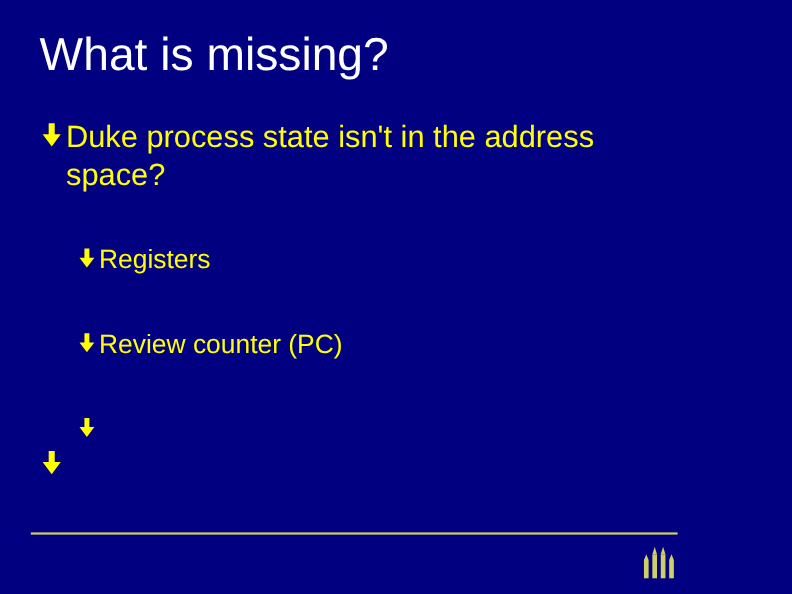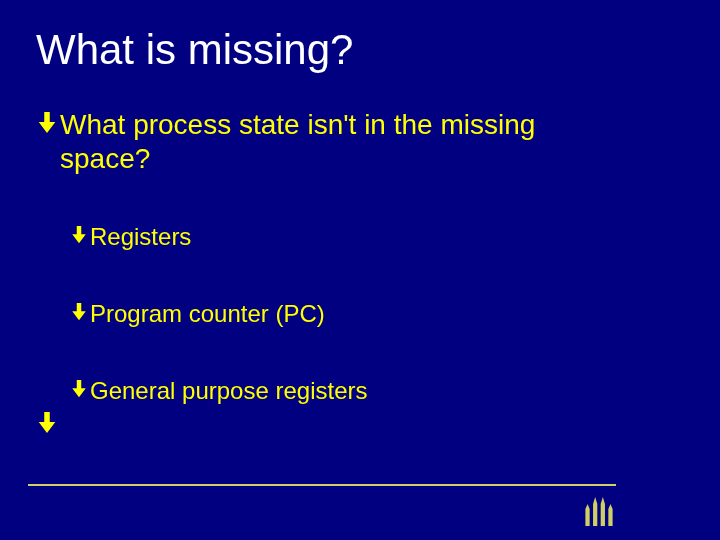--- a/index.html
+++ b/index.html
@@ -84,48 +84,47 @@
 
   <h1 class="title">What is missing?</h1>
 
   <div class="bullet-l1">
     <span class="arrow-icon">
       <svg viewBox="0 0 24 26">
           <path d="M12 1 L12 17 M12 17 L5 10 M12 17 L19 10 M4 24 L20 24 M5 20 L12 26 L19 20" stroke="#ffff00" stroke-width="0" fill="none"></path>
           <path d="M9 1 L15 1 L15 12 L21 12 L12 24 L3 12 L9 12 Z" fill="#ffff00"></path>
         </svg>
     </span>
-    <span class="text">What process state isn't in the missing space?</span>
+    <span class="text">Duke process state isn't in the address space?</span>
   </div>
 
   <div class="bullet-l2">
     <span class="arrow-icon">
       <svg viewBox="0 0 24 26">
           <path d="M9 1 L15 1 L15 12 L21 12 L12 24 L3 12 L9 12 Z" fill="#ffff00"></path>
         </svg>
     </span>
     <span class="text">Registers</span>
   </div>
 
   <div class="bullet-l2">
     <span class="arrow-icon">
       <svg viewBox="0 0 24 26">
           <path d="M9 1 L15 1 L15 12 L21 12 L12 24 L3 12 L9 12 Z" fill="#ffff00"></path>
         </svg>
     </span>
-    <span class="text">Program counter (PC)</span>
+    <span class="text">Review counter (PC)</span>
   </div>
 
   <div class="bullet-l2">
     <span class="arrow-icon">
       <svg viewBox="0 0 24 26">
           <path d="M9 1 L15 1 L15 12 L21 12 L12 24 L3 12 L9 12 Z" fill="#ffff00"></path>
         </svg>
     </span>
-    <span class="text">General purpose registers</span>
   </div>
 
   <div class="bullet-l1">
     <span class="arrow-icon">
       <svg viewBox="0 0 24 26">
           <path d="M9 1 L15 1 L15 12 L21 12 L12 24 L3 12 L9 12 Z" fill="#ffff00"></path>
         </svg>
     </span>
   </div>
 

